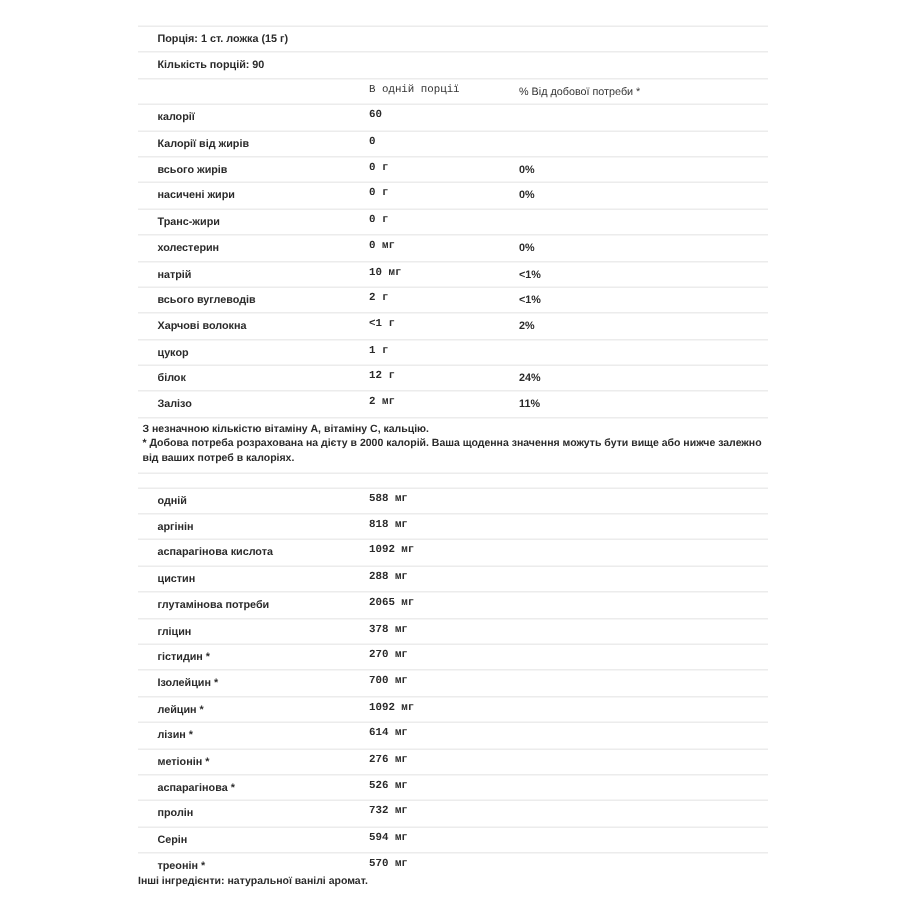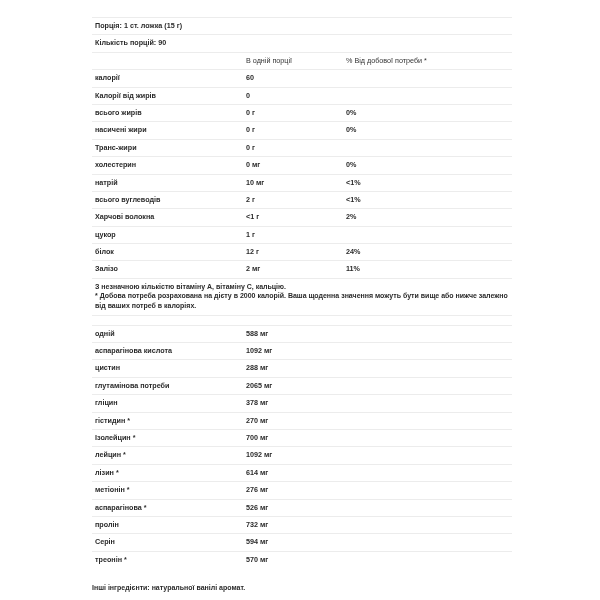--- a/index.html
+++ b/index.html
@@ -1,22 +1,22 @@
 <!DOCTYPE html>
 <html><head>
 <meta charset="utf-8">
 <style>
   html, body { margin:0; padding:0; background:#ffffff; }
   body { width:600px; height:600px; overflow:hidden; position:relative;
          font-family:"Liberation Sans", sans-serif; color:#222; }
   .wrap { position:absolute; left:92px; top:0; width:420px; }
   .row { position:relative; height:17.4px; border-top:1px solid #ececec; box-sizing:border-box; }
   .row span { position:absolute; top:3px; font-size:7.2px; font-weight:bold; color:#2a2a2a; white-space:nowrap; }
-  .c1 { left:3px; }
-  .c2 { left:154px; }
+  .c1 { left:13px; }
+  .c2 { left:154px;font-family:Liberation Mono, monospace; }
   .c3 { left:254px; }
   .hdr span { font-weight:normal; color:#333; }
   .top-line { height:17px; border-top:none; }
   .note { border-top:1px solid #ececec; padding:3px 3px 4px 3px; font-size:7px; font-weight:bold; line-height:9.6px; color:#2a2a2a; }
   .gap { height:9px; border-top:1px solid #ececec; }
   .other { position:absolute; left:92px; top:584px; font-size:7px; font-weight:bold; color:#2a2a2a; }
 </style>
 </head>
 <body>
 
@@ -102,20 +102,24 @@
     <div>* Добова потреба розрахована на дієту в 2000 калорій. Ваша щоденна значення можуть бути вище або нижче залежно від ваших потреб в калоріях.</div>
   </div>
   <div class="gap"></div>
 
   <div id="amino-rows">
       <div class="row">
         <span class="c1">одній</span>
         <span class="c2">588 мг</span>
       </div>
       <div class="row">
+        <span class="c1">аргінін</span>
+        <span class="c2">818 мг</span>
+      </div>
+      <div class="row">
         <span class="c1">аспарагінова кислота</span>
         <span class="c2">1092 мг</span>
       </div>
       <div class="row">
         <span class="c1">цистин</span>
         <span class="c2">288 мг</span>
       </div>
       <div class="row">
         <span class="c1">глутамінова потреби</span>
         <span class="c2">2065 мг</span>

